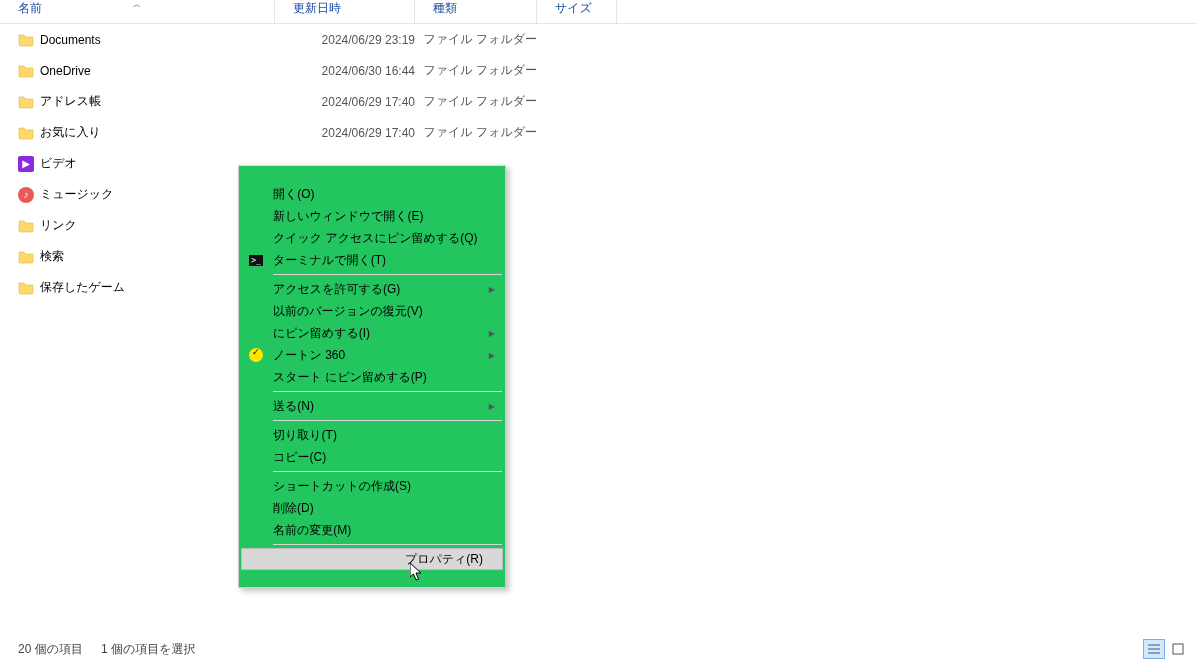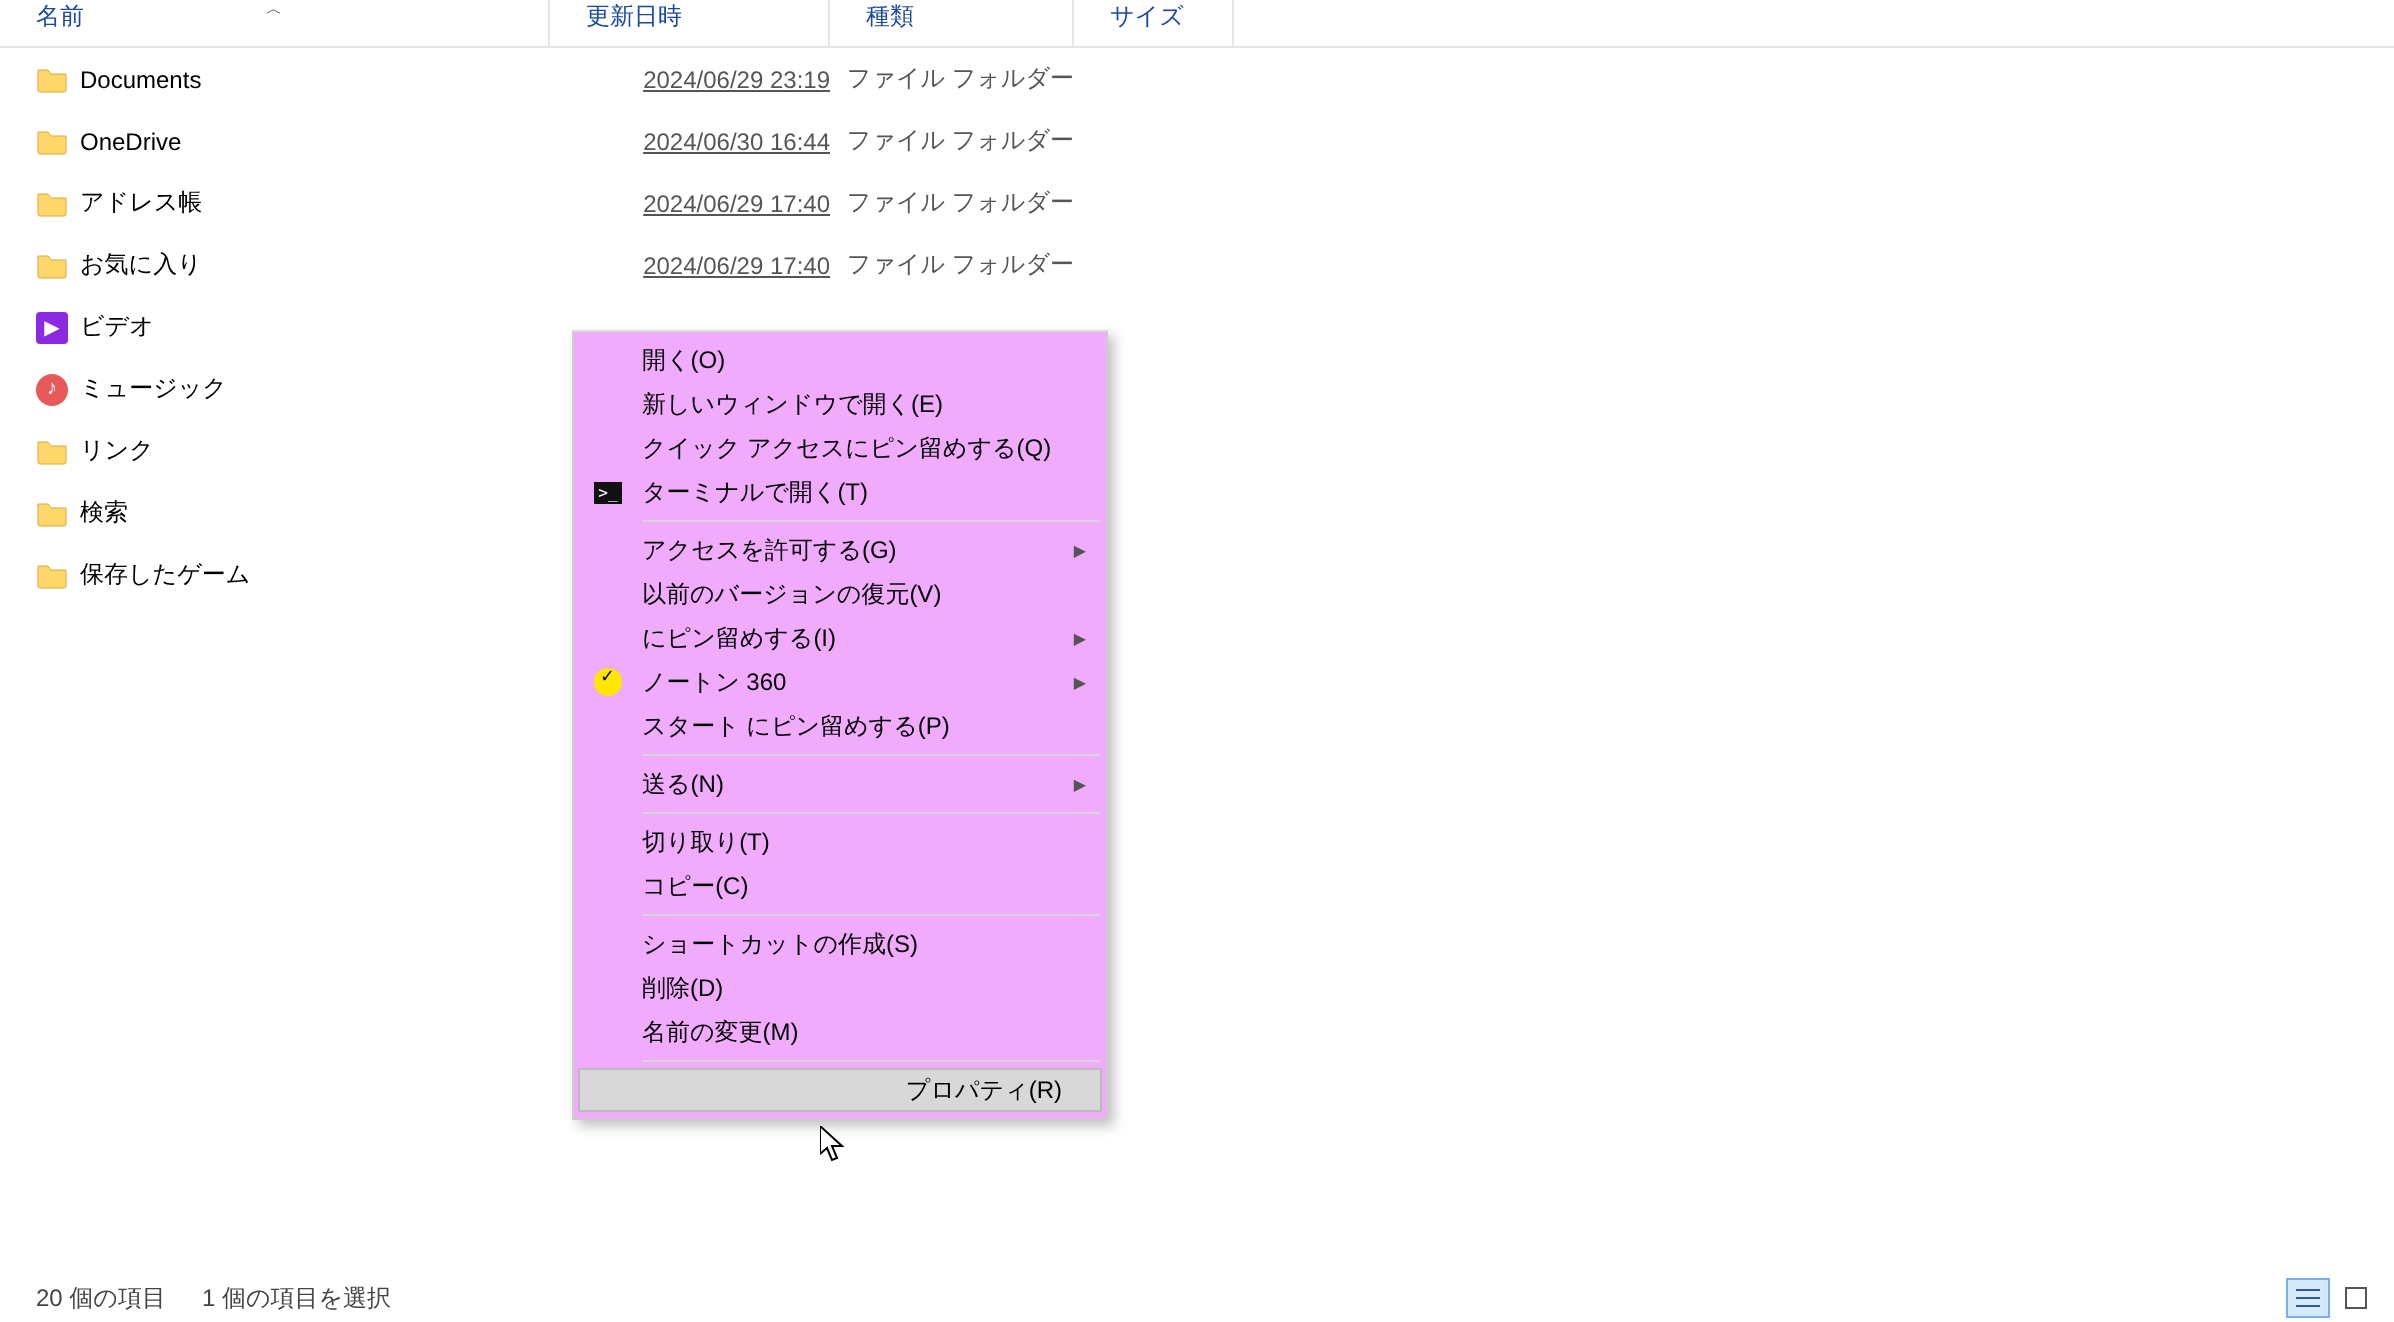--- a/index.html
+++ b/index.html
@@ -8,28 +8,28 @@
   .header-cell { display: flex; padding: 0 8px 0 18px; color: #1a4aa0; font-size: 12px; border-right: 1px solid #e5e5e5; position: relative; }
   .header-cell.name { width: 275px; }
   .header-cell.date { width: 140px; }
   .header-cell.type { width: 122px; }
   .header-cell.size { width: 80px; }
   .sort-arrow { position: absolute; top: -1px; left: 50%; transform: translateX(-50%); font-size: 8px; color: #444; }
   .file-list { }
   .file-row { display: flex; align-items: center; height: 31px; padding-left: 18px; text-align: right; }
   .file-row.selected { background: #cce8ff; }
   .cell-name { width: 257px; display: flex; align-items: center; gap: 6px; }
-  .cell-date { width: 140px; color: #555; font-size: 12px; text-decoration: underline; }
+  .cell-date { width: 140px; color: #555; font-size: 12px; }
   .cell-type { width: 122px; color: #555; font-size: 12px; }
   .icon { width: 16px; height: 16px; display: inline-flex; align-items: center; justify-content: center; flex-shrink: 0; }
   .folder-icon svg { width: 16px; height: 16px; }
   .dl-icon { color: #2e8b2e; font-weight: bold; font-size: 16px; line-height: 1; }
   .video-icon { background: #8a2be2; color: #fff; font-size: 10px; display: flex; align-items: center; justify-content: center; border-radius: 2px; }
   .music-icon { background: #e85a5a; border-radius: 50%; color: #fff; font-size: 10px; display: flex; align-items: center; justify-content: center; }
-  .context-menu { position: absolute; left: 238px; top: 165px; width: 268px; background: #f0abfc; border: 1px solid #ccc; border-top-color: #ddd; box-shadow: 3px 3px 6px rgba(0,0,0,0.25); padding: 3px 2px; margin-left: 48px; }
+  .context-menu { position: absolute; left: 238px; top: 165px; width: 268px; background: #22c55e; border: 1px solid #ccc; border-top-color: #ddd; box-shadow: 3px 3px 6px rgba(0,0,0,0.25); padding: 17px 2px; }
   .menu-item { display: flex; align-items: center; height: 22px; padding-left: 32px; padding-right: 20px; font-size: 12px; position: relative; cursor: default; }
   .menu-item.hovered { background: #d8d8d8; border: 1px solid #bcbcbc; padding-left: 31px; padding-right: 19px; height: 22px; justify-content: flex-end; }
   .menu-sep { height: 1px; background: #d7d7d7; margin: 3px 1px 3px 32px; }
   .menu-icon { position: absolute; left: 7px; width: 16px; height: 16px; display: flex; align-items: center; justify-content: center; }
   .submenu-arrow { position: absolute; right: 8px; font-size: 10px; color: #555; }
   .terminal-icon { background: #111; color: #fff; font-size: 8px; font-family: monospace; padding: 1px 2px; }
   .norton-icon { background: #ffe600; border-radius: 50%; width: 14px; height: 14px; position: relative; }
   .norton-icon::after { content: "✓"; position: absolute; left: 3px; top: -1px; font-size: 9px; color: #000; }
   .cursor { position: absolute; left: 410px; top: 563px; pointer-events: none; }
   .statusbar { position: absolute; bottom: 0; left: 0; right: 0; height: 24px; display: flex; align-items: center; padding: 0 8px; font-size: 12px; color: #444; }

